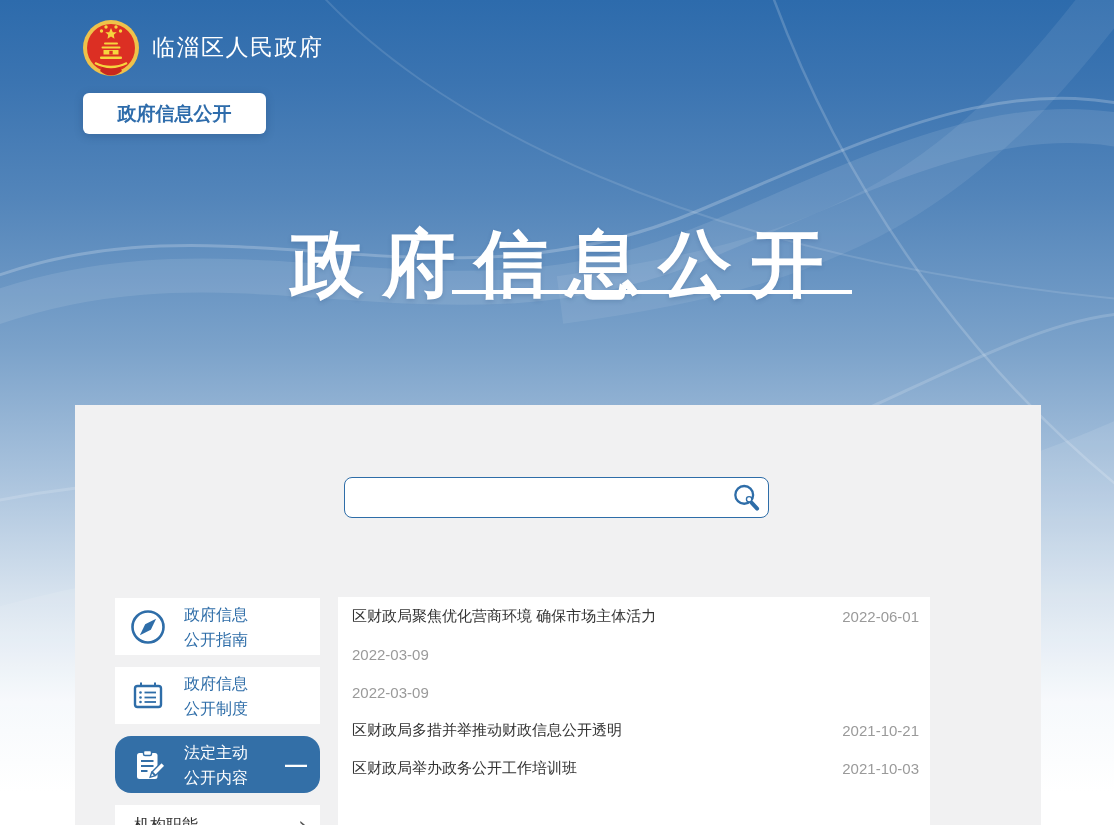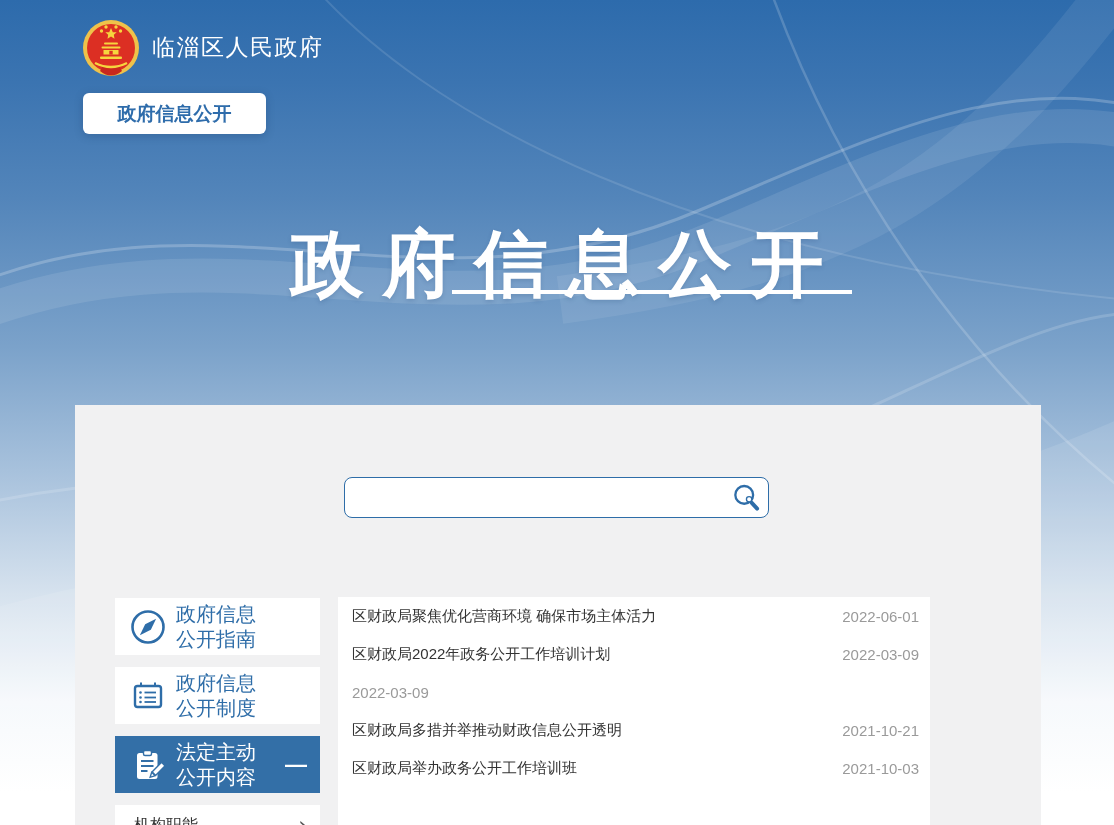--- a/index.html
+++ b/index.html
@@ -38,22 +38,22 @@
   .search-input{flex:1;height:100%;border:none;outline:none;background:transparent;padding:0 12px;font-size:16px;color:#333;font-family:"Liberation Sans",sans-serif;}
   .search-btn{width:36px;height:36px;margin-right:4px;border:none;background:transparent;padding:0;cursor:pointer;display:flex;align-items:center;justify-content:center;}
 
   
   .sidebar{position:absolute;left:40px;top:193px;width:205px;}
   .side-card{
     height:57px;background:#ffffff;margin-bottom:12px;display:flex;align-items:center;
     padding-left:13px;box-sizing:border-box;cursor:pointer;
   }
   .side-icon{width:40px;height:40px;flex:none;}
-  .side-label{margin-left:8px;font-size:20px;line-height:25px;color:#2e6da8;}
-  .side-card.active{background:#336fa7;}
+  .side-label{margin-left:16px;font-size:16px;line-height:25px;color:#2e6da8;}
+  .side-card.active{background:#336fa7;border-radius:16px;}
   .side-card.active .side-label{color:#ffffff;}
   .collapse-ind{margin-left:auto;margin-right:13px;color:#ffffff;font-size:22px;font-weight:bold;line-height:1;}
   .sub-list{background:#ffffff;margin-top:2px;}
   .sub-item{height:40px;display:flex;align-items:center;padding:0 13px 0 19px;font-size:16px;color:#333;cursor:pointer;}
   .sub-chevron{margin-left:auto;color:#555;font-size:22px;line-height:1;font-family:"DejaVu Sans",sans-serif;}
 
   
   .news-card{position:absolute;left:263px;top:192px;width:592px;height:228px;background:#ffffff;box-sizing:border-box;padding-top:1px;}
   .news-row{height:37.8px;display:flex;align-items:center;padding:0 11px 0 14px;cursor:pointer;}
   .news-title{flex:1;font-size:15px;color:#333333;white-space:nowrap;overflow:hidden;}
@@ -168,21 +168,20 @@
     </div>
 
     <div class="news-card">
 
         <div class="news-row">
           <span class="news-title">区财政局聚焦优化营商环境 确保市场主体活力</span>
           <span class="news-date">2022-06-01</span>
         </div>
 
         <div class="news-row">
-          <span class="news-title">区财政局2022年政务公开工作培训计划</span>
           <span class="news-date">2022-03-09</span>
         </div>
 
         <div class="news-row">
           <span class="news-date">2022-03-09</span>
         </div>
 
 
         <div class="news-row">
           <span class="news-title">区财政局多措并举推动财政信息公开透明</span>

